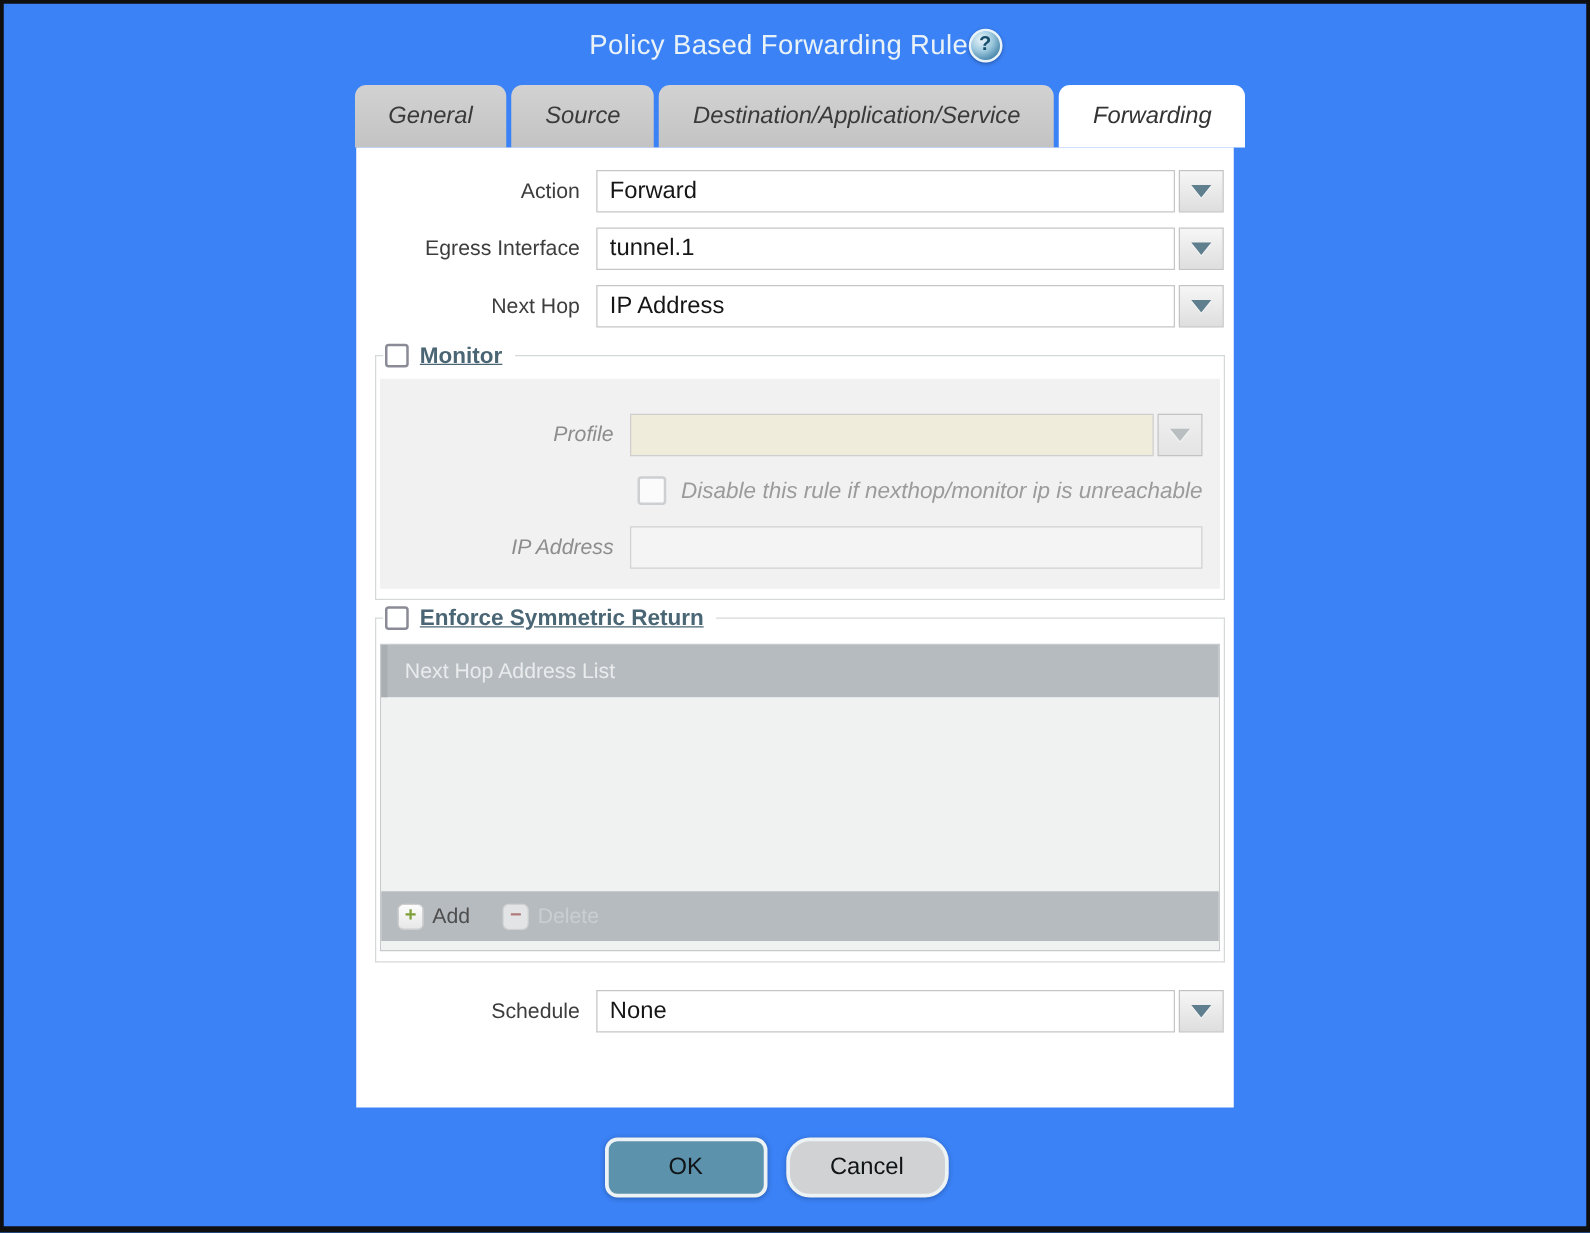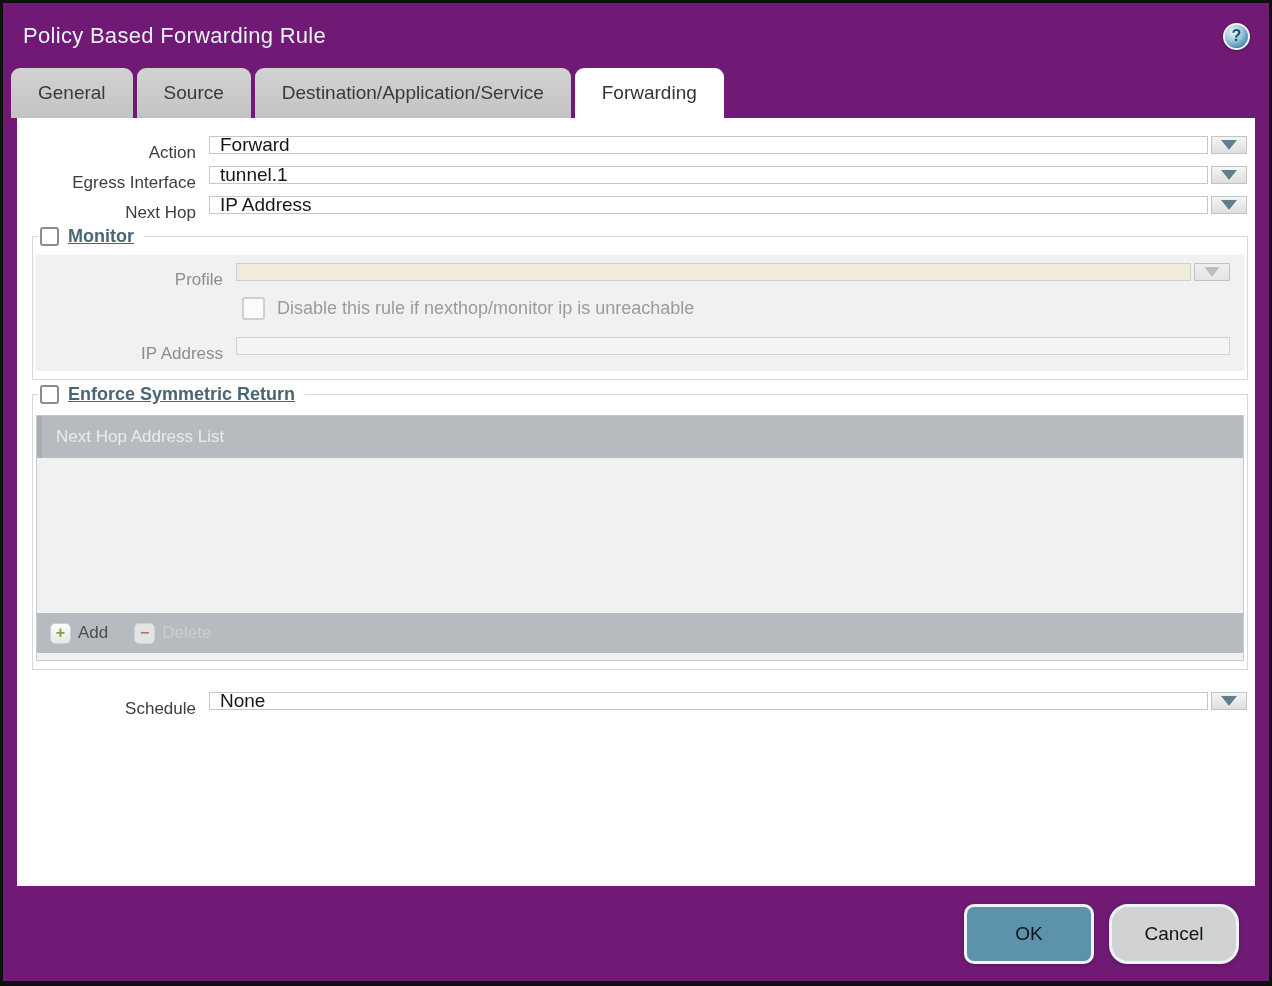--- a/index.html
+++ b/index.html
@@ -1,24 +1,24 @@
 <!DOCTYPE html>
 <html><head>
 <meta charset="utf-8">
 <style>
   * { box-sizing: border-box; margin: 0; padding: 0; }
   html, body { background: #1b1b1b; }
   body { font-family: "Liberation Sans", sans-serif; }
 
   .dialog {
     width: 1272px; height: 986px;
-    background: #701a75;
+    background: #3b82f6;
     border: 3px solid #0f0f0f;
     border-bottom-width: 5px;
-    display: flex; flex-direction: column;
+    display: flex; flex-direction: column; align-items: center;
   }
 
   
   .titlebar {
     height: 62px; flex: none;
     display: flex; align-items: center;
     padding: 4px 19px 0 20px;
   }
   .title { font-size: 22px; color: #e9f2f7; letter-spacing: .3px; }
   .help-icon {
@@ -26,37 +26,37 @@
     width: 27px; height: 27px; border-radius: 50%;
     background: radial-gradient(circle at 35% 30%, #eaf5fb, #9cc8de 42%, #4886aa 78%, #2d6a8b);
     border: 2px solid #e9f3f8;
     box-shadow: 0 1px 3px rgba(0,0,0,.35);
     color: #174e6b; font-weight: bold; font-size: 16px;
     display: flex; align-items: center; justify-content: center;
     cursor: pointer;
   }
 
   
-  .tabs { height: 53px; flex: none; display: flex; gap: 4px; align-items: flex-end; padding-left: 8px; }
+  .tabs { height: 53px; flex: none; display: flex; gap: 4px; align-items: flex-end; padding-left: 8px; font-style: italic; }
   .tab {
     height: 50px; line-height: 50px; padding: 0 27px;
     background: linear-gradient(#d2d2d2, #c3c3c3);
     color: #3a3a3a; font-size: 19px;
     border-radius: 9px 9px 0 0;
     cursor: pointer; white-space: nowrap;
   }
   .tab.active { background: #ffffff; color: #333333; }
 
   
   .content {
     margin: 0 14px; background: #ffffff; flex: none;
     height: 768px; padding-top: 18px; overflow: hidden;
   }
 
-  .row { height: 18px; margin-bottom: 12px; display: flex; align-items: stretch; padding-right: 8px; }
+  .row { height: 34px; margin-bottom: 12px; display: flex; align-items: stretch; padding-right: 8px; }
   .label {
     width: 192px; flex: none; padding-right: 13px; text-align: right;
     line-height: 34px; font-size: 17px; color: #3d3d3d; white-space: nowrap;
   }
   .spacer-label { width: 192px; flex: none; }
   .select, .input {
     flex: 1; background: #ffffff; border: 1px solid #c6c6c6;
     display: flex; align-items: center; padding: 0 10px;
     font-size: 19px; color: #161616; cursor: pointer;
   }
@@ -75,21 +75,21 @@
   }
   .arrow.disabled { border-top-color: #b9bec0; }
   .dd.disabled { background: linear-gradient(#efefef, #e4e4e4); cursor: default; }
 
   
   fieldset.group { margin: 4px 7px 0 15px; border: 1px solid #d6d9da; padding: 0 0 8px 0; }
   legend.group-legend { margin-left: 5px; padding: 0 10px 0 2px; display: flex; gap: 9px; align-items: center; }
   .cb { width: 19px; height: 19px; flex: none; border: 2px solid #8b8b97; border-radius: 3px; background: #ffffff; cursor: pointer; }
   .legend-text { font-size: 18px; font-weight: bold; color: #4a6675; text-decoration: underline; }
 
-  .monitor-panel { background: #f1f1f2; margin: 8px 3px 0 3px; padding: 8px 14px 16px 0; }
+  .monitor-panel { background: #f1f1f2; margin: 8px 3px 0 3px; padding: 28px 14px 16px 0; font-style: italic; }
   .row.inner { padding-right: 0; margin-bottom: 14px; }
   .row.inner:last-child { margin-bottom: 0; }
   .label.dim { color: #8d8d8d; width: 200px; }
   .select.beige { background: #f0ecdb; border-color: #cfcfcf; cursor: default; }
   .input.off { background: #f4f4f5; border-color: #d2d2d2; cursor: default; }
   .checkbox-row { height: 26px; margin: 2px 0 16px 206px; display: flex; align-items: center; gap: 12px; padding-right: 0; }
   .cb.big-off { width: 23px; height: 23px; border: 2px solid #ccd0d2; background: #fbfbfb; border-radius: 3px; cursor: default; }
   .dim-text { font-size: 18px; color: #9b9b9b; }
 
   
@@ -114,21 +114,21 @@
   .tbtn.disabled { cursor: default; }
   .tbtn.disabled .tbtn-icon { background: #ececec; border-color: #d6d6d6; opacity: .85; }
   .tbtn-label { font-size: 17px; color: #4e4e4e; }
   .tbtn.disabled .tbtn-label { color: #c9ced0; }
 
   .schedule-row { margin-top: 22px; }
 
   
   .dialog-footer { flex: 1; display: flex; justify-content: flex-end; align-items: center; gap: 15px; padding-right: 30px; }
   .btn {
-    width: 130px; height: 60px; border-radius: 10px;
+    width: 130px; height: 48px; border-radius: 10px;
     border: 3px solid #edf2f4; font-size: 19px; color: #101417;
     font-family: inherit; cursor: pointer;
     box-shadow: 0 1px 4px rgba(0,0,0,.25);
   }
   .btn.ok { background: #5c92ab; }
   .btn.cancel { background: #d0d2d3; border-radius: 19px; }
 </style>
 </head>
 <body>
 

